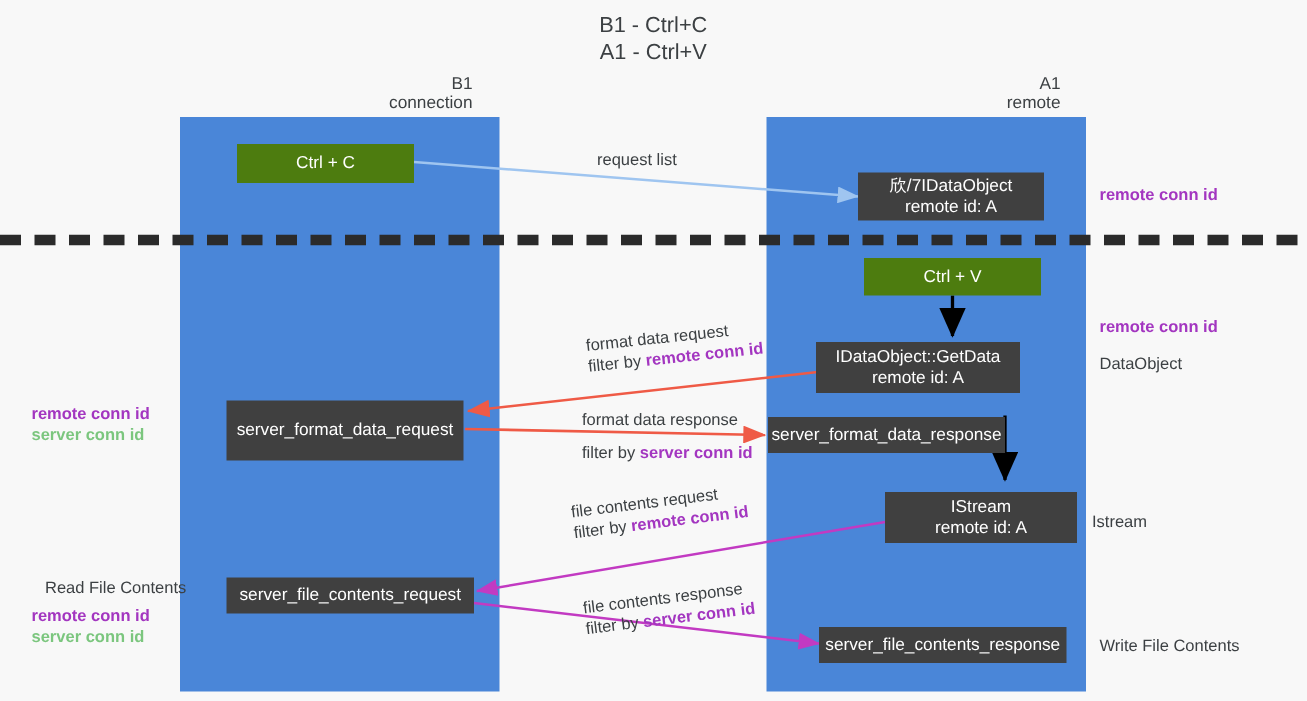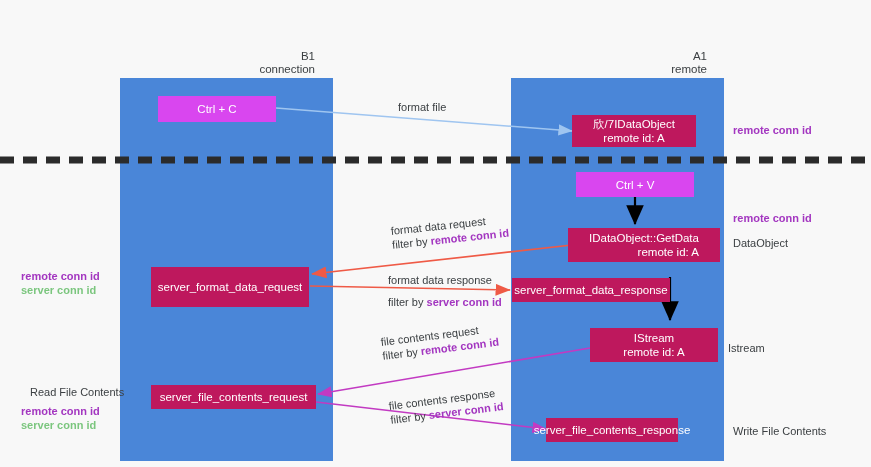--- a/index.html
+++ b/index.html
@@ -61,22 +61,22 @@
     flex-direction: column;
     align-items: center;
     justify-content: center;
     color: #ffffff;
     font-size: 11.5px;
     line-height: 14px;
     text-align: center;
     white-space: pre-line;
     padding: 0 4px;
   }
-  .node.green { background: #d946ef; }
-  .node.orange { background: #be185d; }
+  .node.green { background: #4d7c0f; }
+  .node.orange { background: #404040; }
 
   
   .lbl {
     position: absolute;
     font-size: 11px;
     color: #3c4043;
     line-height: 14px;
     white-space: nowrap;
   }
   .lbl.purple { color: #a336c0; font-weight: bold; }
@@ -135,48 +135,50 @@
 
     <g>
       <line x1="590" y1="348" x2="318" y2="394" stroke="#c23ac2" stroke-width="1.6" marker-end="url(#ah-magenta)"></line>
     </g>
 
     <g>
       <line x1="316" y1="402" x2="546" y2="429" stroke="#c23ac2" stroke-width="1.6" marker-end="url(#ah-magenta)"></line>
     </g>
   </svg>
 
+  <div class="title">B1 - Ctrl+C
+A1 - Ctrl+V</div>
 
   <div class="col-head" style="left:140px; top:50px; width:175px;">B1
 connection</div>
   <div class="col-head" style="left:532px; top:50px; width:175px;">A1
 remote</div>
 
   <div class="node green" style="left:158px; top:96px; width:118px; height:26px;">Ctrl + C</div>
 
   <div class="node orange" style="left:572px; top:115px; width:124px; height:32px;">欣/7IDataObject
 remote id: A</div>
 
   <div class="node green" style="left:576px; top:172px; width:118px; height:25px;">Ctrl + V</div>
 
-  <div class="node orange" style="left:568px; top:228px; width:152px; height:34px;text-align:right;">IDataObject::GetData
+  <div class="node orange" style="left:544px; top:228px; width:136px; height:34px;">IDataObject::GetData
 remote id: A</div>
 
   <div class="node orange" style="left:151px; top:267px; width:158px; height:40px;">server_format_data_request</div>
 
   <div class="node orange" style="left:512px; top:278px; width:158px; height:24px;">server_format_data_response</div>
 
   <div class="node orange" style="left:590px; top:328px; width:128px; height:34px;">IStream
 remote id: A</div>
 
   <div class="node orange" style="left:151px; top:385px; width:165px; height:24px;">server_file_contents_request</div>
 
-  <div class="node orange" style="left:546px; top:418px; width:132px; height:24px;">server_file_contents_response</div>
-
-  <div class="lbl" style="left:398px; top:100px;">format file</div>
+  <div class="node orange" style="left:546px; top:418px; width:165px; height:24px;">server_file_contents_response</div>
+
+  <div class="lbl" style="left:398px; top:100px;">request list</div>
 
   <div class="lbl rot" style="left:390px; top:224px; transform: rotate(-6deg);">
     <div>format data request</div>
     <div>
       <span>filter by </span><span class="inline-purple">remote conn id</span>
     </div>
   </div>
 
   <div class="lbl" style="left:388px; top:273px;">
     <div>format data response</div>

